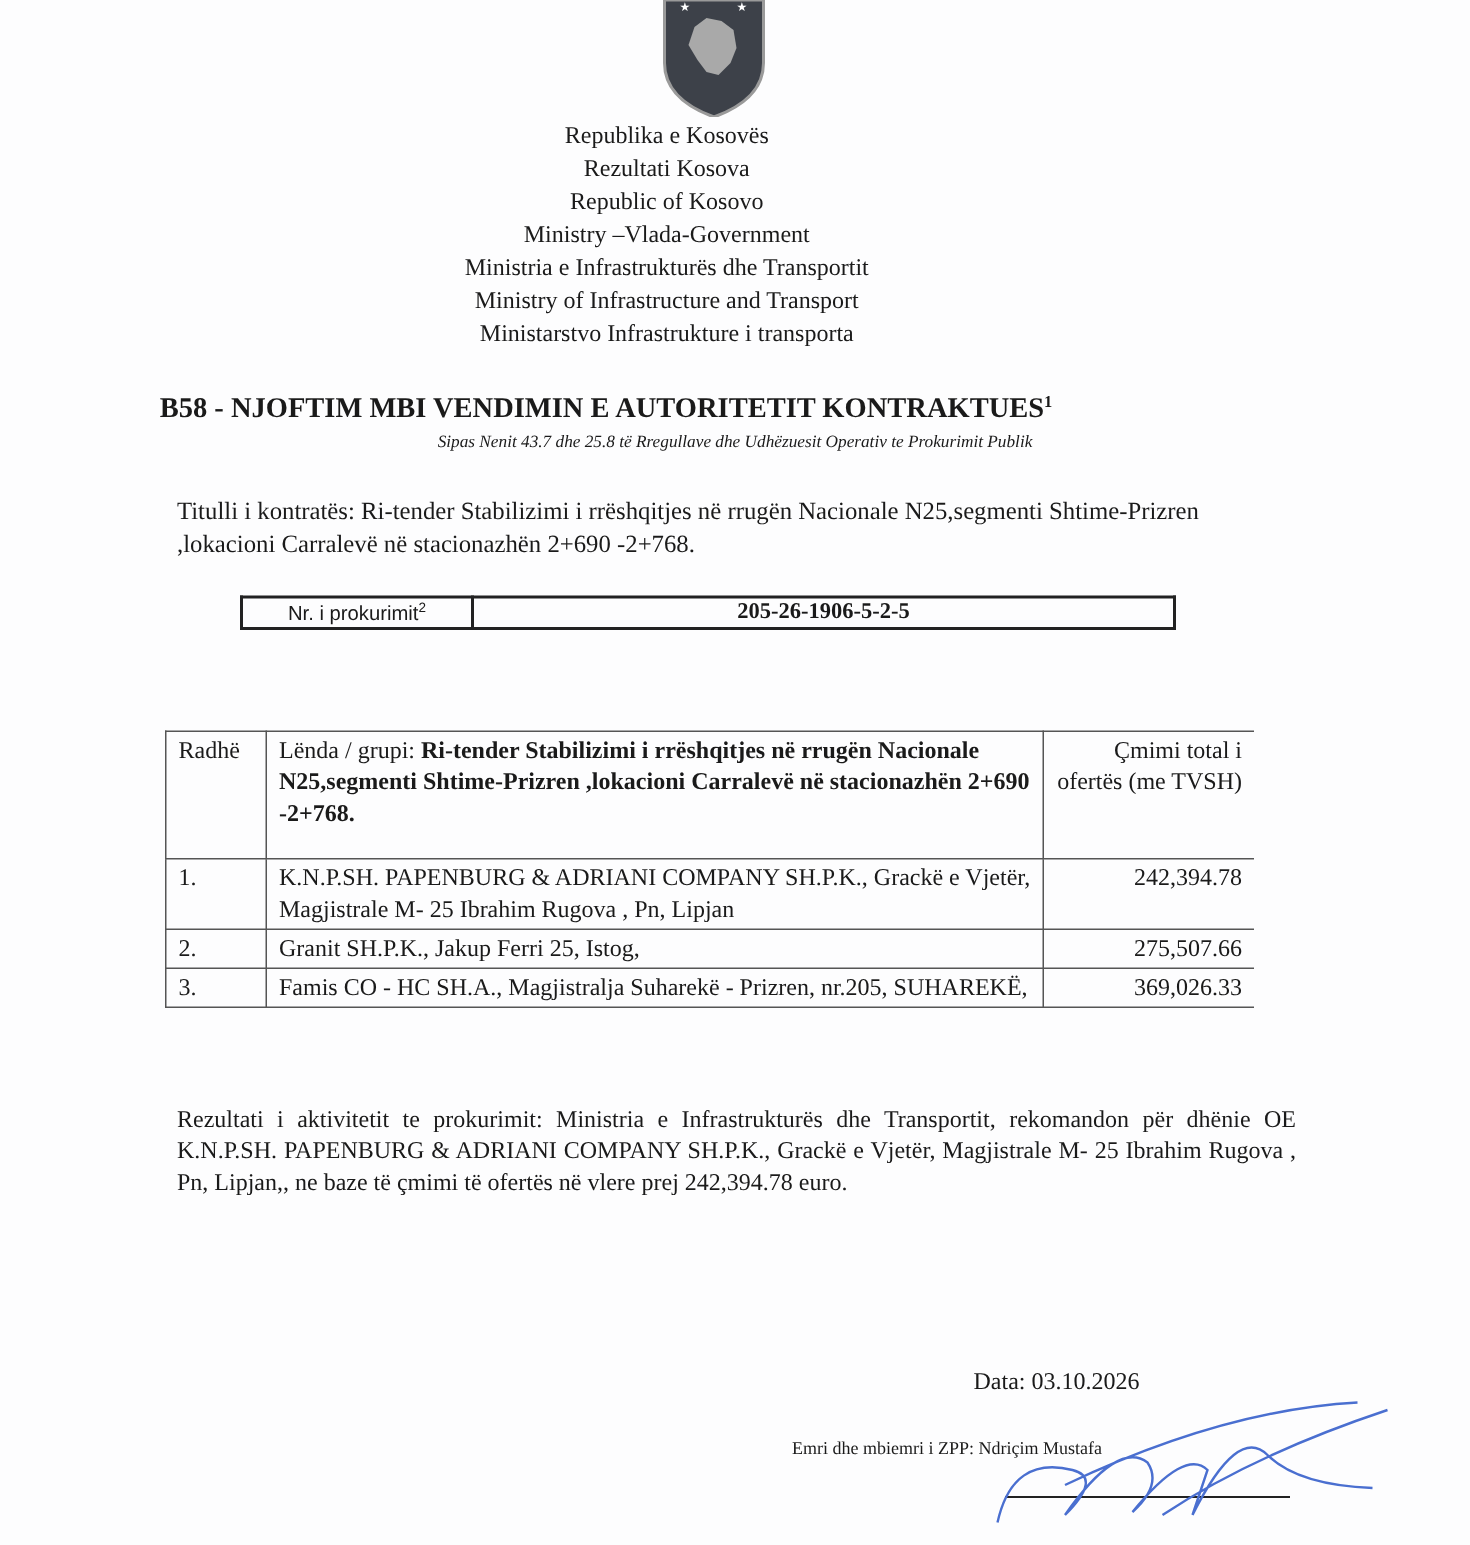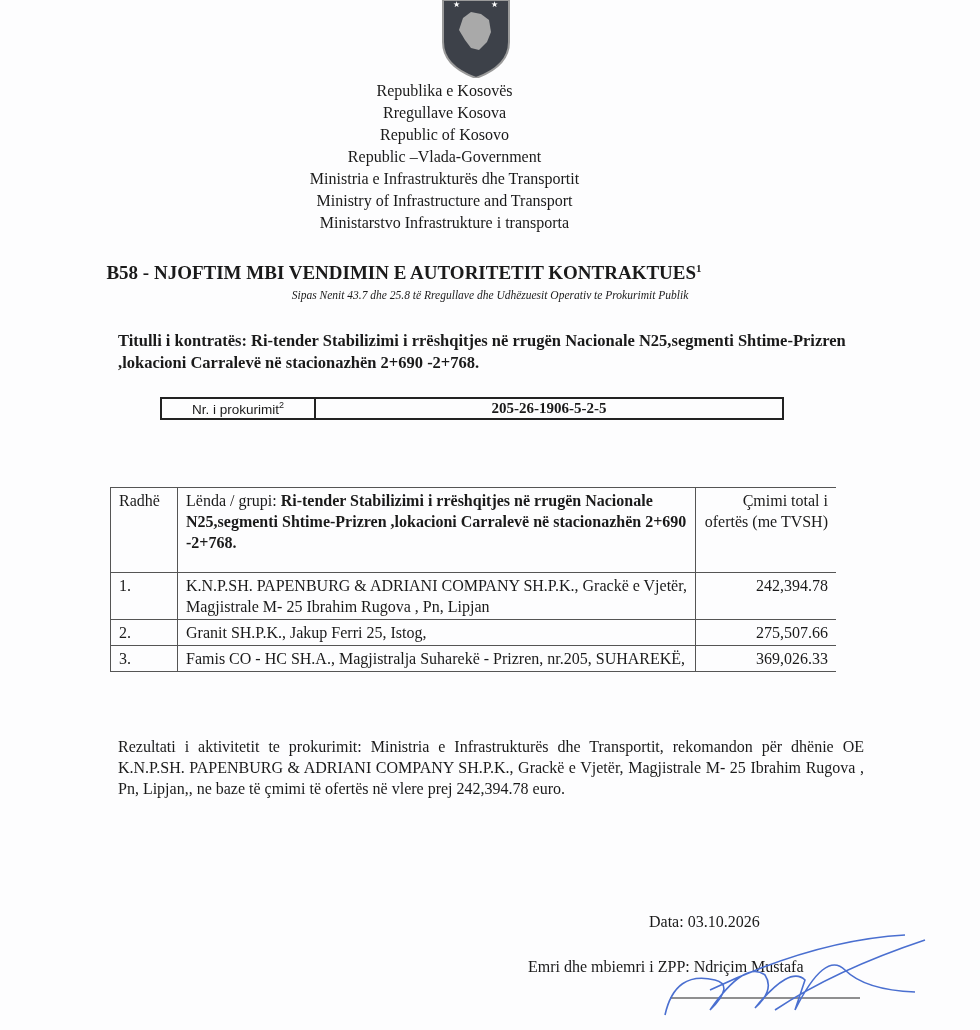--- a/index.html
+++ b/index.html
@@ -6,54 +6,54 @@
   body {
     width:980px; height:1030px; background:#fdfdfe; position:relative; overflow:hidden;
     font-family:"Liberation Serif", serif; color:#1a1a1a;
   }
   .abs { position:absolute; }
   #emblem { left:441px; top:0; width:70px; height:78px; }
   .hdr { left:0; width:889px; text-align:center; font-size:16px; line-height:22px; }
   .title { left:0; width:808px; text-align:center; font-size:19px; font-weight:bold; top:262px; }
   .title sup { font-size:11px; }
   .subtitle { left:0; width:980px; text-align:center; font-style:italic; font-size:11.5px; top:289px; }
-  .contract { left:118px; top:330px; width:740px; font-weight:bold; font-size:16.5px; line-height:22px; }
+  .contract { left:118px; top:330px; width:740px; font-weight:normal; font-size:16.5px; line-height:22px; }
   table { border-collapse:collapse; }
   #ids { left:160px; top:397px; width:624px;text-align:center; }
   #ids td { border:2px solid #222; padding:0 6px; height:19px; }
   #ids td.lbl { font-family:"Liberation Sans", sans-serif; font-size:13.5px; width:140px; }
   #ids td.lbl sup { font-size:9px; }
   #ids td.val { font-weight:bold; font-size:15px;margin-top:19px; }
   #bids { left:110px; top:487px; width:726px; font-size:16px; line-height:21px; }
   #bids td { border:1px solid #555; vertical-align:top; padding:2px 8px; }
   #bids td.c1 { width:50px; }
   #bids td.c3 { width:124px; }
   #bids .hrow td { height:80px; }
   #bids .hrow td:first-child { border-left:1px solid #555; }
   #bids tr td:last-child { border-right:none;text-align:right; }
   #bids tr td:first-child { border-left:1px solid #555; }
   .para { left:118px; top:736px; width:746px; font-size:16px; line-height:21px; text-align:justify; }
   .date { left:649px; top:913px; font-size:16px; }
-  .name { left:528px; top:958px; font-size:16px; }
+  .name { left:528px; top:958px; font-size:12px; }
   #sig { left:615px; top:930px; width:320px; height:100px; }
 </style>
 </head>
 <body>
 
 <svg id="emblem" class="abs" viewBox="0 0 70 78">
   <path d="M2,0 L68,0 L68,42 Q68,66 35,78 Q2,66 2,42 Z" fill="#3d4149" stroke="#9a9a9a" stroke-width="2"></path>
   <path d="M22,18 L30,12 L40,14 L48,20 L50,32 L46,42 L38,50 L30,48 L24,40 L18,30 Z" fill="#a9a9a9"></path>
   <text x="12" y="7" font-size="8" fill="#fff">★</text>
   <text x="50" y="7" font-size="8" fill="#fff">★</text>
 </svg>
 
 <div class="abs hdr" style="top:80px">Republika e Kosovës</div>
-<div class="abs hdr" style="top:102px">Rregullave Kosova</div>
+<div class="abs hdr" style="top:102px">Rezultati Kosova</div>
 <div class="abs hdr" style="top:124px">Republic of Kosovo</div>
-<div class="abs hdr" style="top:146px">Republic –Vlada-Government</div>
+<div class="abs hdr" style="top:146px">Ministry –Vlada-Government</div>
 <div class="abs hdr" style="top:168px">Ministria e Infrastrukturës dhe Transportit</div>
 <div class="abs hdr" style="top:190px">Ministry of Infrastructure and Transport</div>
 <div class="abs hdr" style="top:212px">Ministarstvo Infrastrukture i transporta</div>
 
 <div class="abs title"><span>B58 - NJOFTIM MBI VENDIMIN E AUTORITETIT KONTRAKTUES</span><sup>1</sup></div>
 <div class="abs subtitle">Sipas Nenit 43.7  dhe 25.8 të  Rregullave dhe Udhëzuesit Operativ te Prokurimit Publik</div>
 
 <div class="abs contract">
   <span>Titulli i kontratës:</span>
   <span>Ri-tender Stabilizimi i rrëshqitjes në rrugën Nacionale N25,segmenti Shtime-Prizren ,lokacioni Carralevë në stacionazhën 2+690 -2+768.</span>

